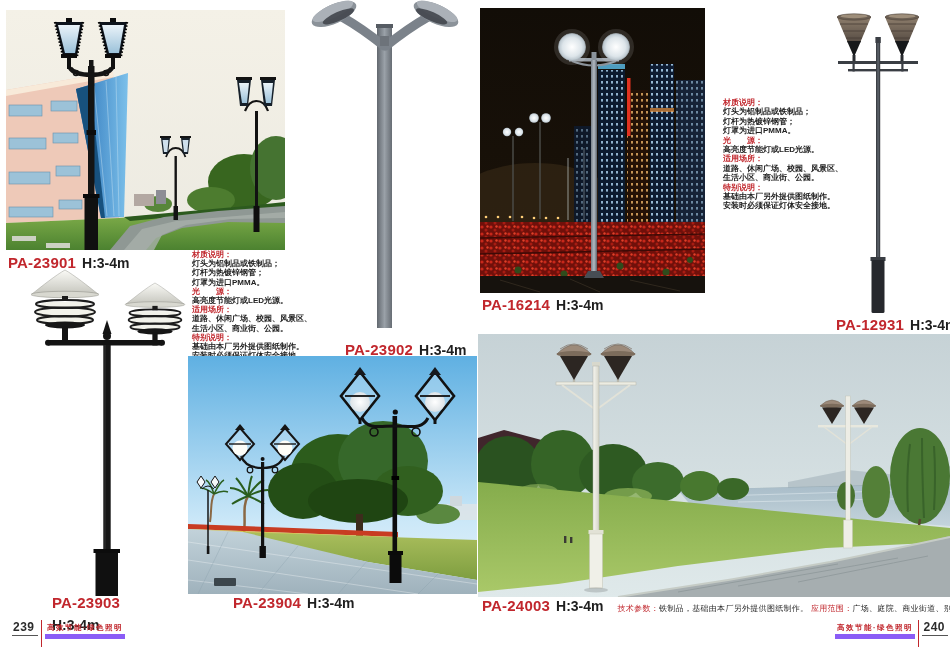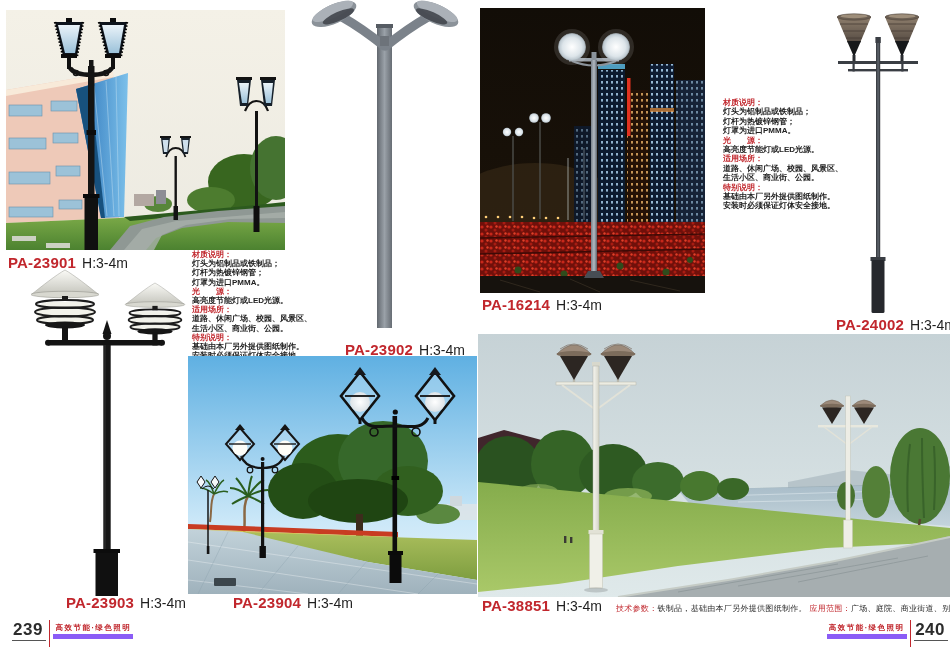--- a/index.html
+++ b/index.html
@@ -3,27 +3,27 @@
 <meta charset="utf-8">
 <style>
   html,body{margin:0;padding:0;background:#ffffff;}
   .page{position:relative;width:950px;height:652px;background:#ffffff;overflow:hidden;
         font-family:"Liberation Sans","DejaVu Sans",sans-serif;}
   .photo{position:absolute;overflow:hidden;}
   .photo svg,.lamp svg{display:block;width:100%;height:100%;}
   .lamp{position:absolute;}
   .plabel{position:absolute;white-space:nowrap;display:flex;align-items:baseline;gap:6px;}
   .pcode{color:#c1272d;font-weight:bold;font-size:15px;letter-spacing:.2px;}
-  .pheight{color:#1f1f1f;font-size:14px;font-weight:400;}
+  .pheight{color:#1f1f1f;font-size:14px;font-weight:700;}
   .pnote{font-size:8px;color:#2a2a2a;margin-left:8px;letter-spacing:.3px;}
   .pnote .red{color:#c1272d;font-weight:normal;}
   .spec{position:absolute;width:150px;font-size:8px;line-height:9.2px;color:#222;font-weight:600;}
   .spec .t{color:#c1272d;font-weight:bold;}
   .footer-left,.footer-right{position:absolute;top:620px;display:flex;align-items:flex-start;}
-  .pnum{font-size:17px;font-weight:bold;color:#2c2c2c;border-bottom:1.5px solid #555;
+  .pnum{font-size:12px;font-weight:bold;color:#2c2c2c;border-bottom:1.5px solid #555;
         line-height:1;padding:1px 3px 2px 1px;letter-spacing:.5px;}
   .fline{width:1.5px;height:27px;background:#c1272d;margin:0 3px;}
   .fslogan{font-size:7.5px;font-weight:bold;color:#c1272d;border-bottom:5px solid #8b5cf6;
            padding:4px 2px 2px 2px;letter-spacing:1.5px;line-height:1;}
 </style>
 </head>
 <body>
 
 <div class="page">
 
@@ -337,21 +337,21 @@
       <rect x="27.5" y="56" width="2.2" height="10.5" fill="#3a3e44"></rect>
       <rect x="76.3" y="56" width="2.2" height="10.5" fill="#3a3e44"></rect>
       <rect x="50.4" y="32" width="5.4" height="6" fill="#3a3e44"></rect>
       <rect x="51" y="38" width="4.2" height="218" fill="url(#poleDk)"></rect>
       <rect x="45.5" y="252" width="15" height="4" fill="#393d43"></rect>
       <rect x="46.5" y="255" width="13" height="53" rx="1.5" fill="#26282d"></rect>
     </svg>
   </div>
 
   <div class="plabel" style="left:836px;top:316px;">
-    <span class="pcode">PA-24002</span>
+    <span class="pcode">PA-12931</span>
     <span class="pheight">H:3-4m</span>
   </div>
 
   <div class="lamp" style="left:18px;top:266px;width:172px;height:330px;">
     <svg viewBox="0 0 172 330">
       <defs>
         <linearGradient id="capG" x1="0" y1="0" x2="0" y2="1">
             <stop offset="0" stop-color="#fafaf6"></stop>
             <stop offset="1" stop-color="#c6c6be"></stop>
           </linearGradient>
@@ -374,21 +374,21 @@
         <circle cx="144" cy="76.7" r="3" fill="#131313"></circle>
       <polygon points="89,54 84.5,68 93.5,68" fill="#141414"></polygon>
       <circle cx="89" cy="70" r="4" fill="#141414"></circle>
       <rect x="85.3" y="79" width="7.4" height="206" fill="#171717"></rect>
       <line x1="87" y1="79" x2="87" y2="285" stroke="#3c3c3c" stroke-width="0.8"></line>
       <rect x="75.5" y="283" width="26.5" height="4" fill="#0c0c0c"></rect>
       <rect x="77.5" y="287" width="22.5" height="43" fill="#101010"></rect>
     </svg>
   </div>
 
-  <div class="plabel" style="left:66px;top:594px;">
+  <div class="plabel" style="left:52px;top:594px;flex-direction:column;">
     <span class="pcode">PA-23903</span>
     <span class="pheight">H:3-4m</span>
   </div>
 
   <div class="photo" style="left:188px;top:356px;width:289px;height:238px;">
     <svg viewBox="0 0 289 238">
       <defs>
         <linearGradient id="skyB" x1="0" y1="0" x2="0" y2="1">
             <stop offset="0" stop-color="#5fb0e2"></stop>
             <stop offset="0.7" stop-color="#cce8f8"></stop>
@@ -600,21 +600,21 @@
         <rect x="340" y="91" width="60" height="2.4" fill="#e8e8de"></rect>
         <line x1="346" y1="93" x2="370" y2="111" stroke="#e2e2d8" stroke-width="1.5"></line>
         <line x1="394" y1="93" x2="370" y2="111" stroke="#e2e2d8" stroke-width="1.5"></line>
         <rect x="367.8" y="62" width="4.4" height="150" fill="#edede5" stroke="#c2c2b4" stroke-width="0.4"></rect>
         <rect x="365.5" y="186" width="9" height="28" fill="#eeeee6" stroke="#c2c2b4" stroke-width="0.4"></rect>
       </g>
     </svg>
   </div>
 
   <div class="plabel" style="left:482px;top:597px;">
-    <span class="pcode">PA-38851</span>
+    <span class="pcode">PA-24003</span>
     <span class="pheight">H:3-4m</span>
     <span class="pnote">
       <span class="red">技术参数：</span><span>铁制品，基础由本厂另外提供图纸制作。</span>
       <span class="red">应用范围：</span><span>广场、庭院、商业街道、别墅区等场所。</span>
     </span>
   </div>
 
   <div class="footer-left" style="left:12px;">
     <span class="pnum">239</span>
     <span class="fline"></span>

